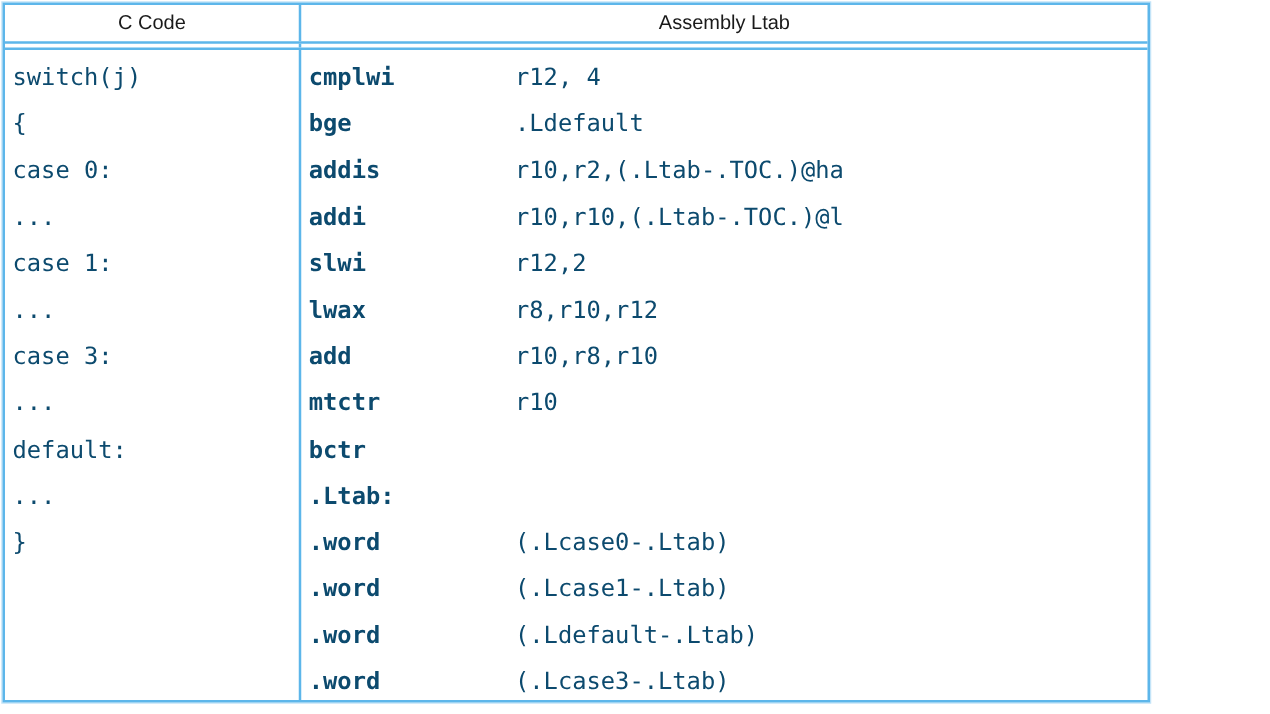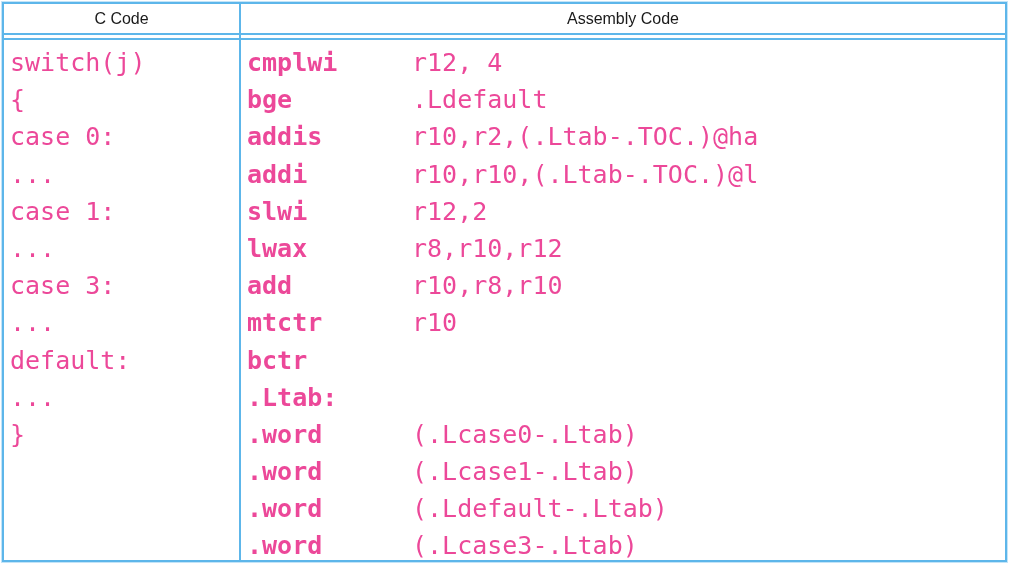--- a/index.html
+++ b/index.html
@@ -7,21 +7,21 @@
     padding: 0;
     width: 1016px;
     height: 571px;
     background: #ffffff;
     overflow: hidden;
   }
   .frame {
     position: absolute;
     left: 2px;
     top: 2px;
-    width: 1005px;
+    width: 918px;
     height: 560px;
     border: 2px solid #5db6ea;
     box-shadow: 0 0 0 1px #c3e4f8;
     background: #ffffff;
     box-sizing: border-box;
     display: flex;
     flex-direction: column;
   }
   .hdr-row {
     display: flex;
@@ -54,42 +54,42 @@
     align-items: center;
     justify-content: center;
     font-family: "Liberation Sans", sans-serif;
     font-size: 16px;
     color: #1a1a1a;
   }
   .code-col {
     padding-top: 4px;
     padding-left: 6px;
     font-family: "DejaVu Sans Mono", "Liberation Mono", monospace;
-    font-size: 25px;
-    color: #ec4899;
+    font-size: 19px;
+    color: #0c4a6e;
     white-space: pre;
   }
   .code-line {
     height: 37.2px;
     line-height: 37.2px;
   }
   .mn {
     display: inline-block;
     width: 165px;
     font-weight: bold;
   }
 </style>
 </head>
 <body>
 
 <div class="frame">
 
   <div class="hdr-row">
     <div class="hdr-cell col-left">C Code</div>
-    <div class="hdr-cell col-right">Assembly Code</div>
+    <div class="hdr-cell col-right">Assembly Ltab</div>
   </div>
 
   <div class="gap-row">
     <div class="col-left"></div>
     <div class="col-right"></div>
   </div>
 
   <div class="body-row">
     <div class="code-col col-left"><div class="code-line">switch(j)</div><div class="code-line">{</div><div class="code-line">case 0:</div><div class="code-line">...</div><div class="code-line">case 1:</div><div class="code-line">...</div><div class="code-line">case 3:</div><div class="code-line">...</div><div class="code-line">default:</div><div class="code-line">...</div><div class="code-line">}</div><div class="code-line"></div><div class="code-line"></div><div class="code-line"></div></div>
     <div class="code-col col-right"><div class="code-line"><span class="mn">cmplwi</span><span class="op">r12, 4</span></div><div class="code-line"><span class="mn">bge</span><span class="op">.Ldefault</span></div><div class="code-line"><span class="mn">addis</span><span class="op">r10,r2,(.Ltab-.TOC.)@ha</span></div><div class="code-line"><span class="mn">addi</span><span class="op">r10,r10,(.Ltab-.TOC.)@l</span></div><div class="code-line"><span class="mn">slwi</span><span class="op">r12,2</span></div><div class="code-line"><span class="mn">lwax</span><span class="op">r8,r10,r12</span></div><div class="code-line"><span class="mn">add</span><span class="op">r10,r8,r10</span></div><div class="code-line"><span class="mn">mtctr</span><span class="op">r10</span></div><div class="code-line"><span class="mn">bctr</span><span class="op"></span></div><div class="code-line"><span class="mn">.Ltab:</span><span class="op"></span></div><div class="code-line"><span class="mn">.word</span><span class="op">(.Lcase0-.Ltab)</span></div><div class="code-line"><span class="mn">.word</span><span class="op">(.Lcase1-.Ltab)</span></div><div class="code-line"><span class="mn">.word</span><span class="op">(.Ldefault-.Ltab)</span></div><div class="code-line"><span class="mn">.word</span><span class="op">(.Lcase3-.Ltab)</span></div></div>

